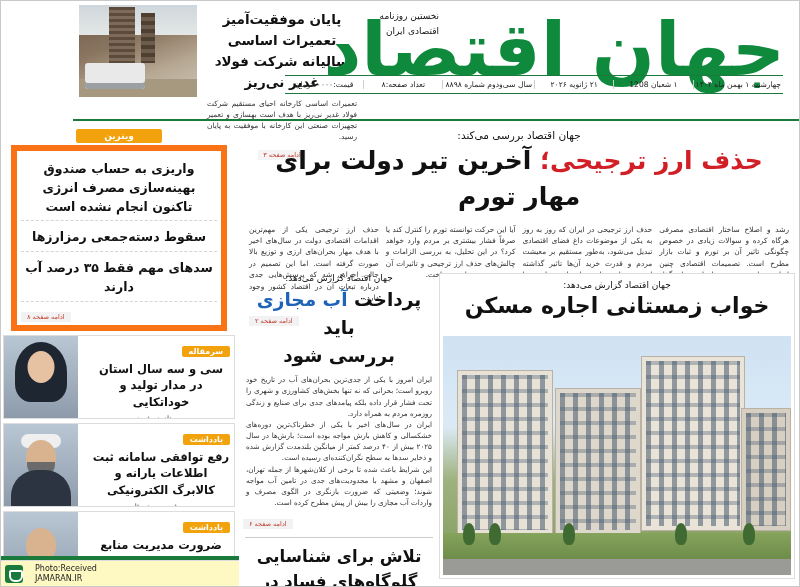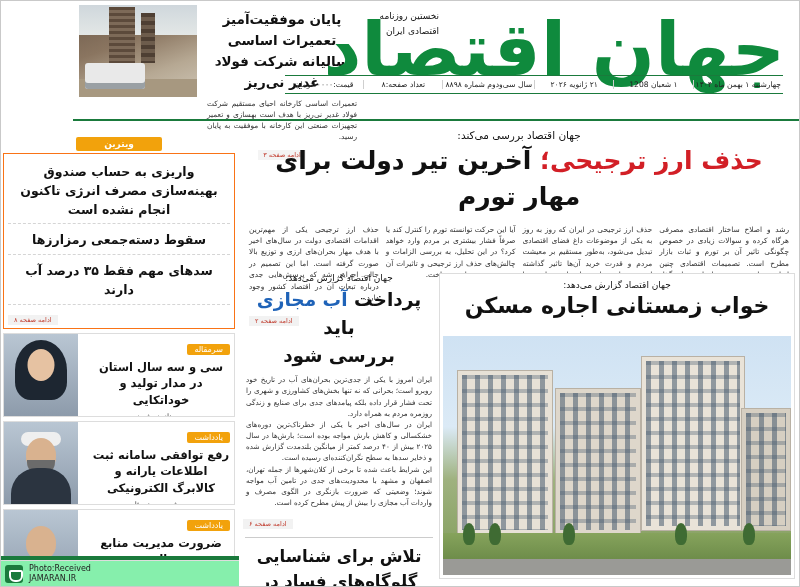--- a/index.html
+++ b/index.html
@@ -191,43 +191,43 @@
     text-align: center; font-size: 16.5px; font-weight: bold; color: #111;
     line-height: 1.5;
   }
 
   
   .col-left {
     position: absolute; left: 0; top: 0; width: 240px; height: 465px;
     border-left: none;
   }
   .sec-label {
-    width: 86px; margin: 16px auto 2px; text-align: center;
+    width: 86px; margin: 8px auto 2px; text-align: center;
     background: #f2a20c; color: #fff; font-size: 9px; font-weight: bold;
     padding: 2px 0; border-radius: 2px;
   }
   .vitrin-list {
-    border: 1px solid #f97316; margin: 2px 4px; padding: 2px 4px;
+    border: 6px solid #f97316; margin: 2px 12px; padding: 2px 4px;
   }
   .vitrin-item {
     text-align: center; font-size: 12.5px; font-weight: bold;
     color: #111; line-height: 1.5; padding: 7px 2px 4px;
     border-bottom: 1px dashed #d5d5d5;
   }
   .vitrin-item:last-child { border-bottom: none; }
   .vitrin-more { text-align: left; margin-top: 2px; }
 
   .card {
     position: relative; display: flex; direction: rtl;
     border: 1px solid #ddd; margin: 4px; height: 84px; overflow: hidden;
   }
   .card .txt { flex: 1; padding: 3px 4px 2px; }
   .card .badge {
     display: inline-block; background: #f2a20c; color: #fff;
-    font-size: 8px; font-weight: normal; padding: 1px 7px; border-radius: 2px;
+    font-size: 8px; font-weight: bold; padding: 1px 7px; border-radius: 2px;
   }
   .card .ttl {
     font-size: 11.5px; font-weight: bold; color: #111; line-height: 1.45;
     margin-top: 3px; text-align: center; margin-left: 10px;
   }
   .card .byline {
     font-size: 7.5px; color: #444; text-align: center; margin-top: 3px;
   }
   .card .more { text-align: left; margin-top: 2px; }
   .card .portrait {
@@ -259,22 +259,22 @@
     width: 40px; height: 14px; border-radius: 8px; background: #efefef;
   }
   .portrait.cleric .beard {
     position: absolute; left: 50%; top: 38px; transform: translateX(-50%);
     width: 28px; height: 16px; border-radius: 0 0 14px 14px; background: #6b6b6b;
   }
 
   
   .footer {
     position: absolute; left: 0; bottom: 0; width: 240px; height: 26px;
-    background: #86efac; border-top: 1px solid #ddd;
-    display: flex; direction: ltr; align-items: center; gap: 6px; padding-left: 6px;
+    background: #fef9c3; border-top: 1px solid #ddd;
+    display: flex; direction: ltr; align-items: center; gap: 12px; padding-left: 6px;
   }
   .footer .logo-sq {
     width: 18px; height: 18px; background: #1a7a3c; border-radius: 3px;
     position: relative;
   }
   .footer .logo-sq:after {
     content: ""; position: absolute; left: 4px; top: 5px; width: 10px; height: 8px;
     border: 2px solid #fff; border-radius: 2px 2px 6px 6px;
   }
   .footer .ftxt { font-size: 8px; color: #222; line-height: 1.25; }

